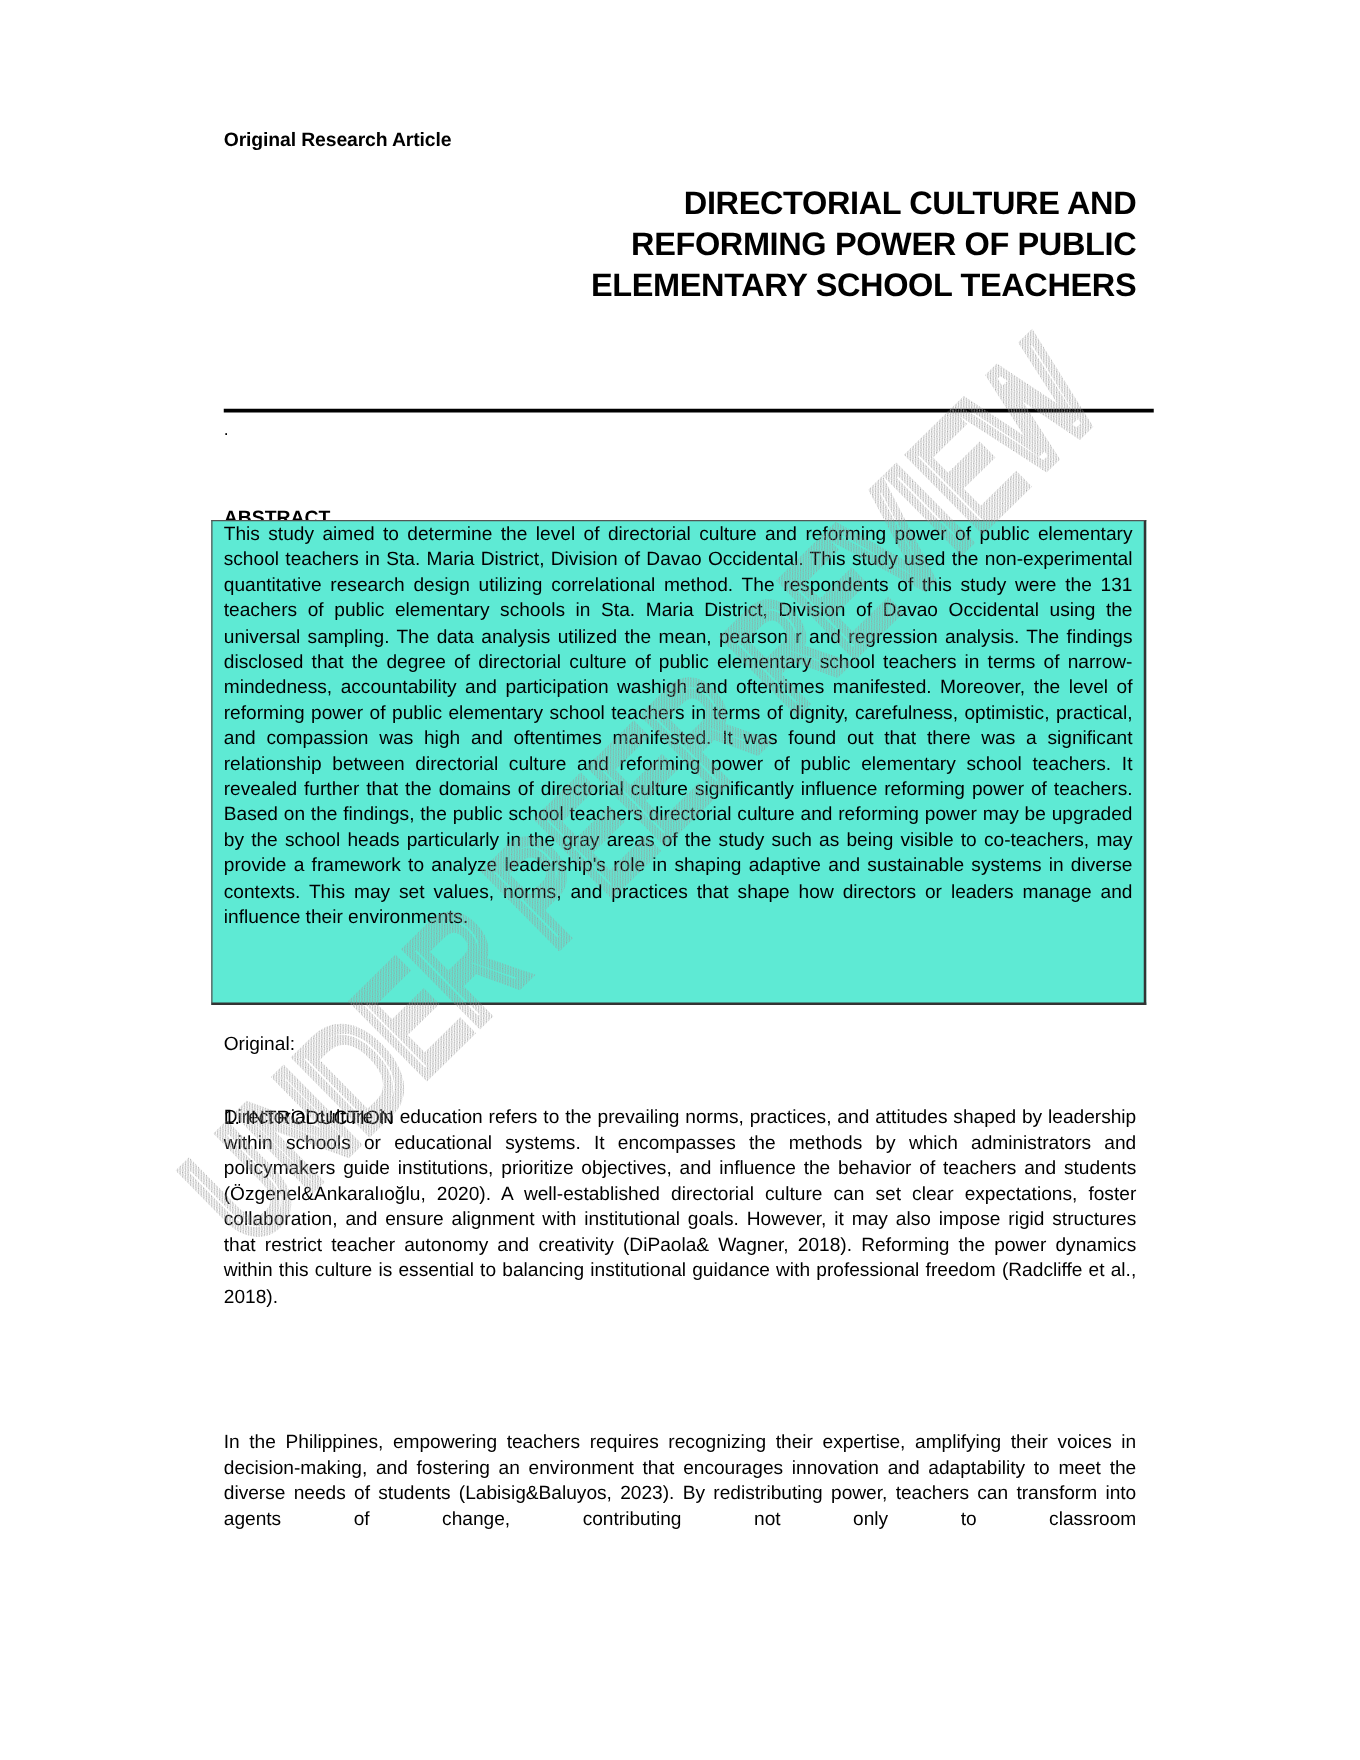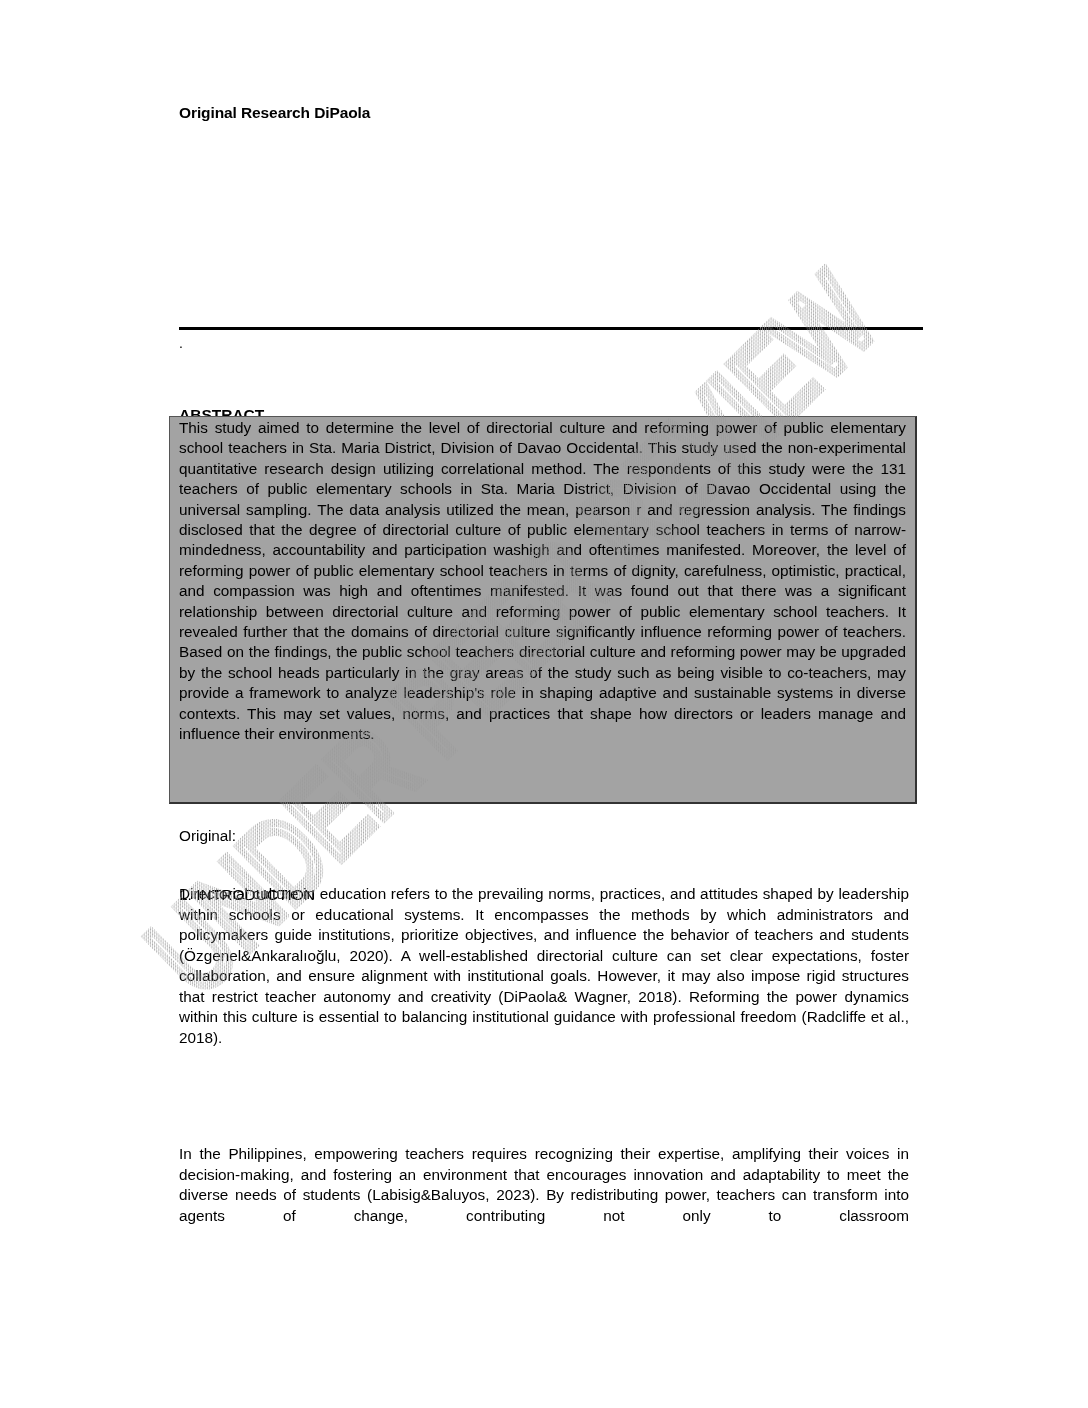--- a/index.html
+++ b/index.html
@@ -62,21 +62,21 @@
       font-weight: bold;
       margin-top: 32px;
     }
     .abstract-box {
       position: absolute;
       left: 169px;
       top: 416px;
       width: 748px;
       height: 388px;
       box-sizing: border-box;
-      background: #a3a3a3;
+      background: #5eead4;
       border-top: 1px solid #555;
       border-left: 1px solid #555;
       border-right: 2px solid #333;
       border-bottom: 2px solid #333;
       padding: 1px 9px 0 9px;
     }
     .abstract-text {
       font-size: 15.3px;
       line-height: 20.4px;
       text-align: justify;
@@ -117,22 +117,27 @@
       left: 0; top: 0;
       width: 1088px; height: 1408px;
       pointer-events: none;
     }
   </style>
 </head>
 <body>
 
 <div class="page">
 
-  <div class="article-type">Original Research DiPaola</div>
+  <div class="article-type">Original Research Article</div>
 
+  <div class="title">
+    <span>DIRECTORIAL CULTURE AND</span>
+    <span>REFORMING POWER OF PUBLIC</span>
+    <span>ELEMENTARY SCHOOL TEACHERS</span>
+  </div>
 
   <div class="rule"></div>
   <div class="stray-dot">.</div>
 
   <div class="abstract-heading">ABSTRACT</div>
 
   <div class="abstract-box">
     <p class="abstract-text">This study aimed to determine the level of directorial culture and reforming power of public elementary school teachers in Sta. Maria District, Division of Davao Occidental. This study used the non-experimental quantitative research design utilizing correlational method. The respondents of this study were the 131 teachers of public elementary schools in Sta. Maria District, Division of Davao Occidental using the universal sampling. The data analysis utilized the mean, pearson r and regression analysis. The findings disclosed that the degree of directorial culture of public elementary school teachers in terms of narrow-mindedness, accountability and participation washigh and oftentimes manifested. Moreover, the level of reforming power of public elementary school teachers in terms of dignity, carefulness, optimistic, practical, and compassion was high and oftentimes manifested. It was found out that there was a significant relationship between directorial culture and reforming power of public elementary school teachers.  It revealed further that the domains of directorial culture significantly influence reforming power of teachers. Based on the findings, the public school teachers directorial culture and reforming power may be upgraded by the school heads particularly in the gray areas of the study such as being visible to co-teachers, may provide a framework to analyze leadership's role in shaping adaptive and sustainable systems in diverse contexts. This may set values, norms, and practices that shape how directors or leaders manage and influence their environments.</p>
   </div>
 

